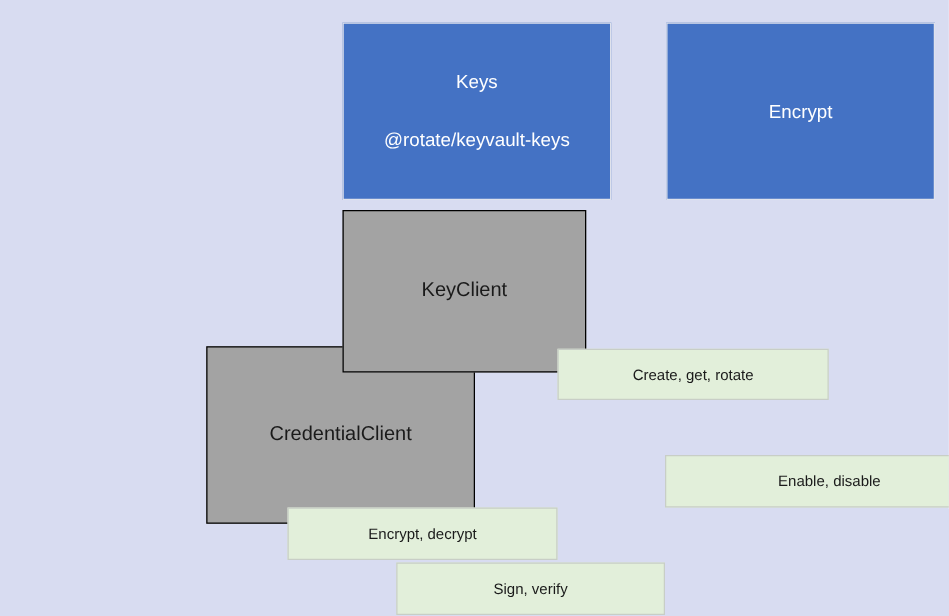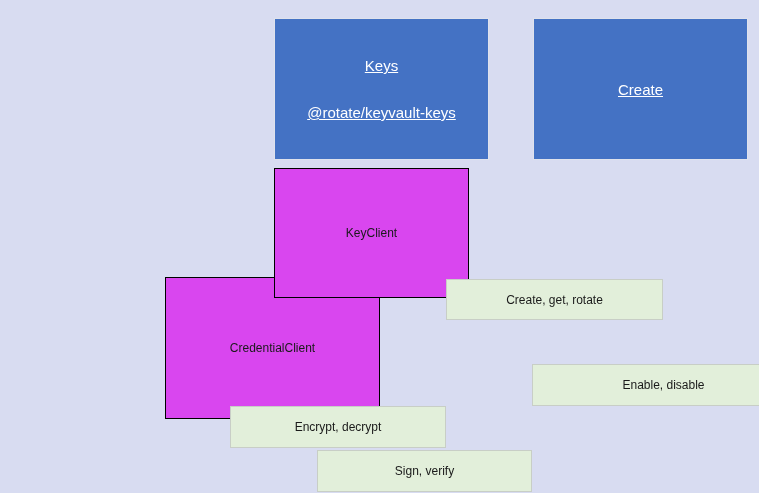--- a/index.html
+++ b/index.html
@@ -25,27 +25,26 @@
     justify-content: center;
     text-align: center;
   }
   .service-box {
     background: #4472C4;
     border: 1px solid #DFE2EC;
     color: #FFFFFF;
     font-size: 15px;
     z-index: 1;
     gap: 30px;
-    text-decoration: underline;
   }
   .client-box {
-    background: #d946ef;
+    background: #a3a3a3;
     border: 1.5px solid #000000;
     color: #1A1A1A;
-    font-size: 12px;
+    font-size: 16px;
   }
   .op-box {
     background: #E2EFDA;
     border: 1px solid #C8CEC6;
     color: #1A1A1A;
     font-size: 12px;
     z-index: 4;
   }
   
   #svc-certifications { left: 15px;  top: 19px;  width: 222px; height: 140px; }
@@ -66,21 +65,21 @@
 
 <div id="canvas">
 
 
   <div class="box service-box" id="svc-keys">
     <span>Keys</span>
     <span>@rotate/keyvault-keys</span>
   </div>
 
   <div class="box service-box" id="svc-secrets">
-    <span>Create</span>
+    <span>Encrypt</span>
   </div>
 
   <div class="box client-box" id="client-credential">
     <span>CredentialClient</span>
   </div>
 
   <div class="box client-box" id="client-key">
     <span>KeyClient</span>
   </div>
 

